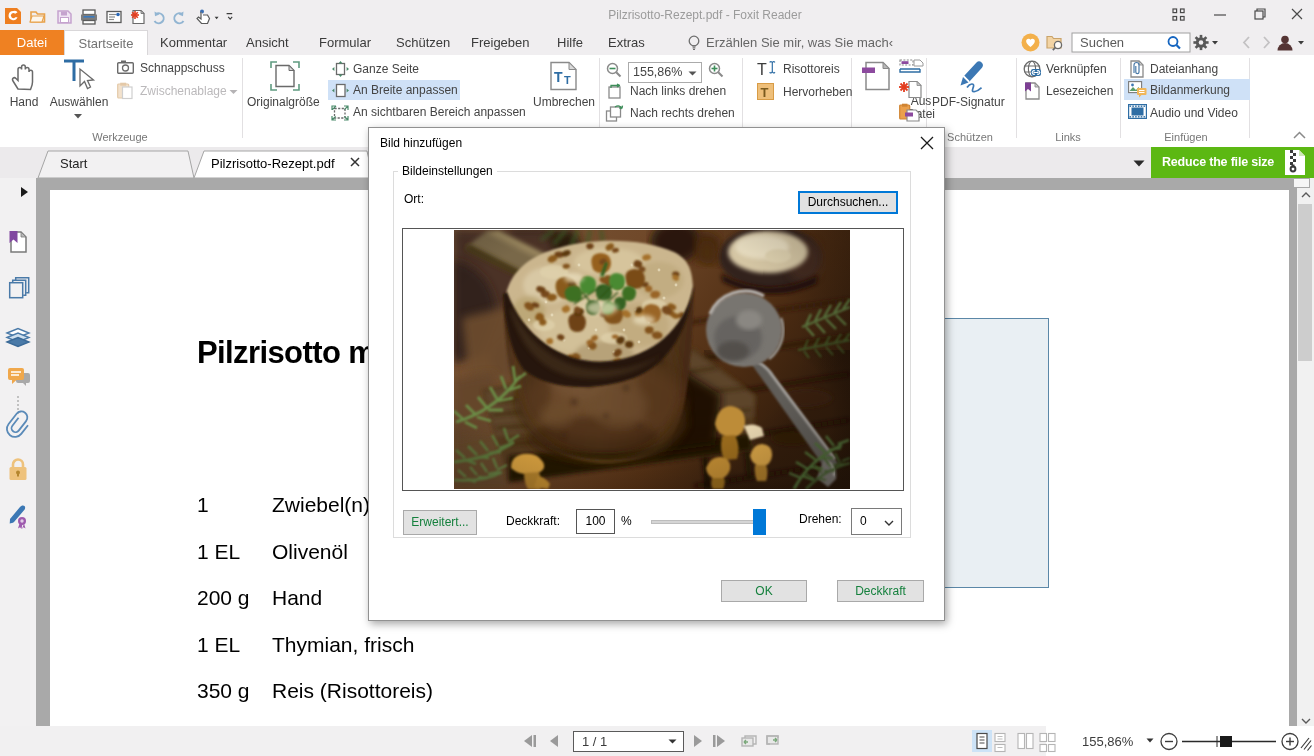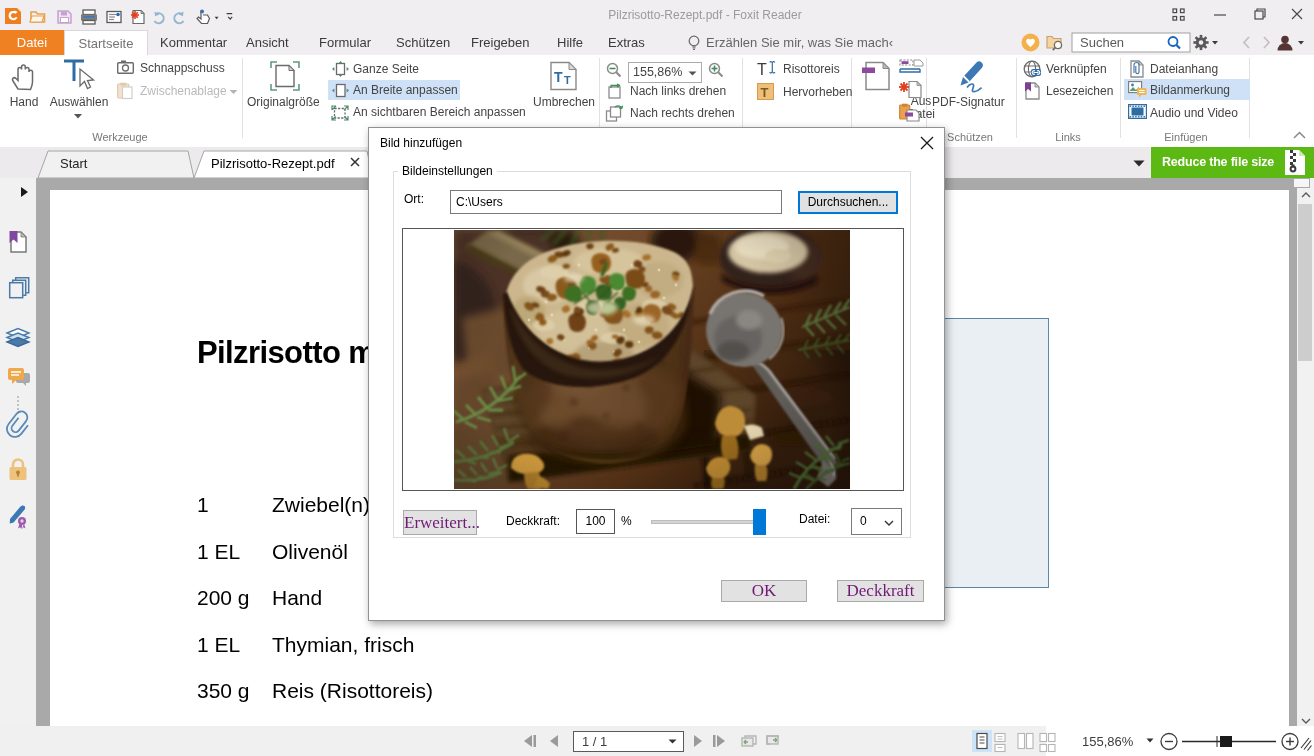--- a/index.html
+++ b/index.html
@@ -20,21 +20,21 @@
 #tabstrip { left:0; top:147px; width:1314px; height:31px; background:#eceaec; }
 #main { left:0; top:178px; width:1314px; height:548px; background:#fff;padding-left:32px; }
 #sidebar { left:0; top:0; width:36px; height:548px; background:#f2f1f2; }
 #grayL { left:36px; top:0; width:14px; height:548px; background:#a9a9a9; }
 #grayT { left:36px; top:0; width:1253px; height:12px; background:#a9a9a9; }
 #page { left:50px; top:12px; width:1239px; height:536px; background:#fff; }
 #grayR { left:1289px; top:0; width:8px; height:548px; background:#a9a9a9; }
 #vscroll { left:1297px; top:0; width:17px; height:548px; background:#f1f1f1; }
 #statusbar { left:0; top:726px; width:1046px; height:30px; background:#f1f0f1; font-size:12px; color:#3c3c3c; }
 #dialog { left:368px; top:127px; width:577px; height:494px; background:#fff; border:1px solid #919191; box-shadow:2px 3px 8px rgba(0,0,0,0.35); font-size:12px; color:#000; }
-.btn { position:absolute; background:#e2e2e2; border:1px solid #a9a9a9; text-align:center; font-size:17px; color:#701a75;font-family:Liberation Serif, serif; }
+.btn { position:absolute; background:#e2e2e2; border:1px solid #a9a9a9; text-align:center; font-size:12px; color:#15803d; }
 </style>
 </head>
 <body>
 
 <div class="abs" id="titlebar">
   <div class="abs" id="title-text">Pilzrisotto-Rezept.pdf - Foxit Reader</div>
   <svg class="abs" style="left:5px; top:8px;" width="230" height="18" viewBox="0 0 230 18">
 
     <rect x="0" y="0" width="16" height="16" fill="#ee7e20"></rect>
     <path d="M12,0 L16,0 L16,4 Z" fill="#fff" opacity="0.85"></path>
@@ -557,21 +557,20 @@
 
 <div class="abs" id="dialog">
   <div class="abs" style="left:11px; top:8px; font-size:12px;">Bild hinzufügen</div>
   <svg class="abs" style="left:551px; top:8px;" width="14" height="14" viewBox="0 0 14 14">
       <path d="M1,1 l12,12 M13,1 L1,13" stroke="#1a1a1a" stroke-width="1.3"></path>
     </svg>
   <fieldset class="abs" style="left:24px; top:36px; width:518px; height:374px; border:1px solid #dcdcdc;">
     <legend style="font-size:12px; padding:0 4px; margin-left:4px;">Bildeinstellungen</legend>
   </fieldset>
   <div class="abs" style="left:35px; top:64px;">Ort:</div>
-  <div class="abs" style="left:81px; top:62px; width:332px; height:24px; background:#fff; border:1px solid #7a7a7a; padding:4px 5px; font-size:12px;">C:\Users</div>
   <div class="abs" style="left:429px; top:63px; width:100px; height:23px; background:#e1e1e1; border:2px solid #0078d7; text-align:center; line-height:19px;">Durchsuchen...</div>
   <div class="abs" style="left:33px; top:100px; width:502px; height:263px; background:#fff; border:1px solid #555;">
     <svg width="396" height="259" style="position:absolute; left:51px; top:1px; overflow:hidden;" viewBox="0 0 396 259" preserveAspectRatio="none">
       <defs>
         <filter id="b1">
             <feGaussianBlur stdDeviation="1.2"></feGaussianBlur>
           </filter>
         <filter id="b2">
             <feGaussianBlur stdDeviation="2.2"></feGaussianBlur>
           </filter>
@@ -873,21 +872,21 @@
       </g>
       <path d="M0,0 h396 v259 h-396 Z" fill="url(#vig)" opacity="0.5"></path>
     </svg>
   </div>
   <div class="btn" style="left:34px; top:382px; width:74px; height:25px; line-height:23px;">Erweitert...</div>
   <div class="abs" style="left:137px; top:386px;">Deckkraft:</div>
   <div class="abs" style="left:207px; top:381px; width:39px; height:25px; background:#fff; border:1px solid #555; text-align:center; line-height:23px;">100</div>
   <div class="abs" style="left:252px; top:386px;">%</div>
   <div class="abs" style="left:282px; top:392px; width:115px; height:4px; background:#d5d5d5; border:1px solid #bdbdbd;"></div>
   <div class="abs" style="left:384px; top:381px; width:13px; height:26px; background:#0078d7;"></div>
-  <div class="abs" style="left:430px; top:384px;">Datei:</div>
+  <div class="abs" style="left:430px; top:384px;">Drehen:</div>
   <div class="abs" style="left:482px; top:380px; width:51px; height:27px; background:#fff; border:1px solid #7a7a7a; padding:5px 8px;">0
     <svg style="position:absolute; right:7px; top:11px;" width="10" height="6" viewBox="0 0 10 6">
         <path d="M1,1 l4,4 4,-4" fill="none" stroke="#333" stroke-width="1.4"></path>
       </svg>
   </div>
   <div class="btn" style="left:352px; top:452px; width:86px; height:22px; line-height:20px;">OK</div>
   <div class="btn" style="left:468px; top:452px; width:87px; height:22px; line-height:20px;">Deckkraft</div>
 </div>
 
 </body></html>

